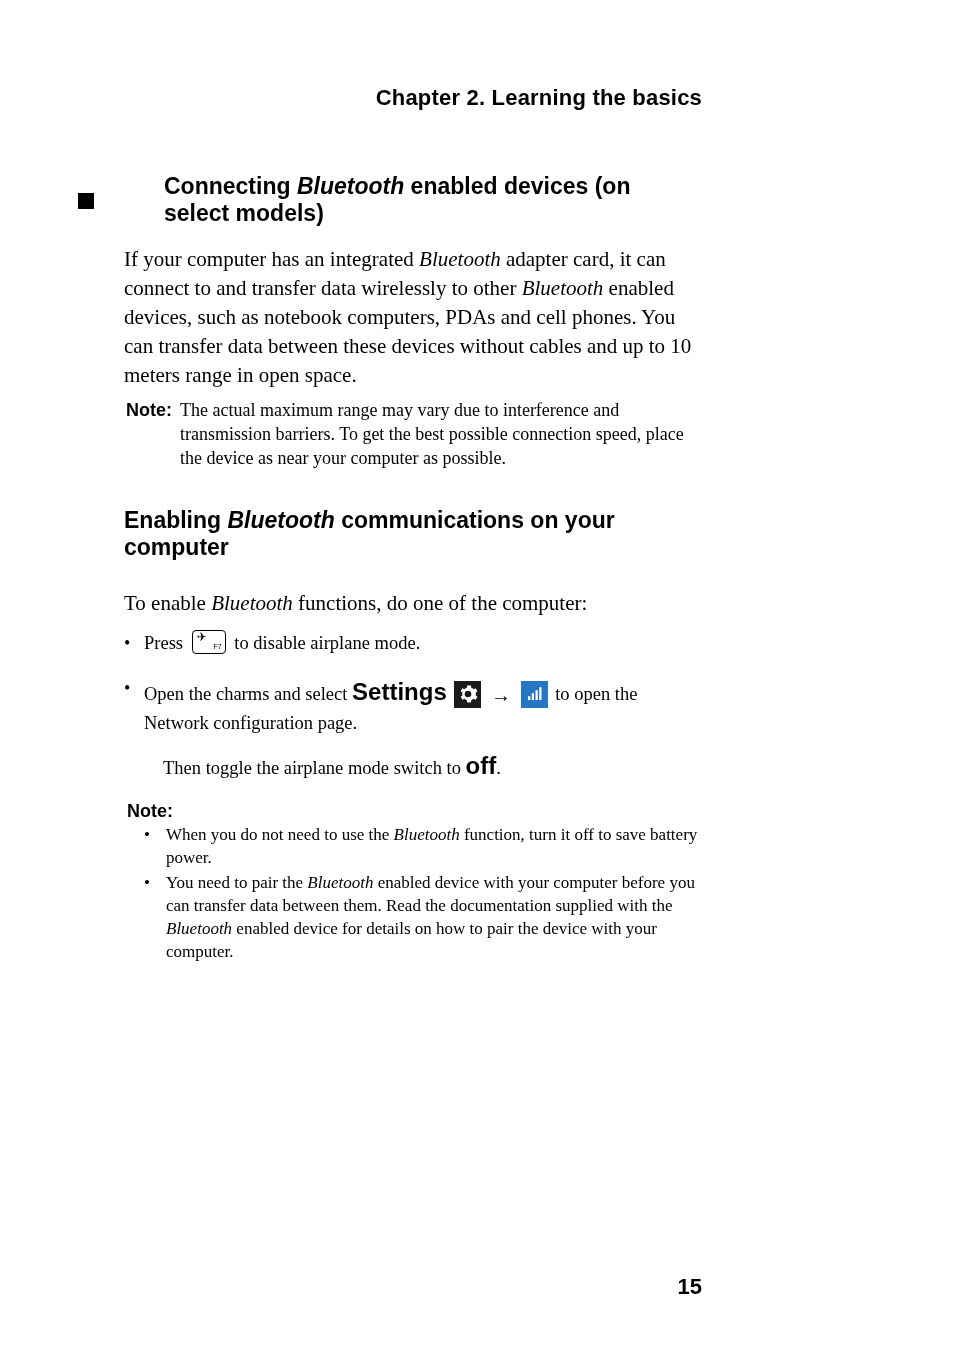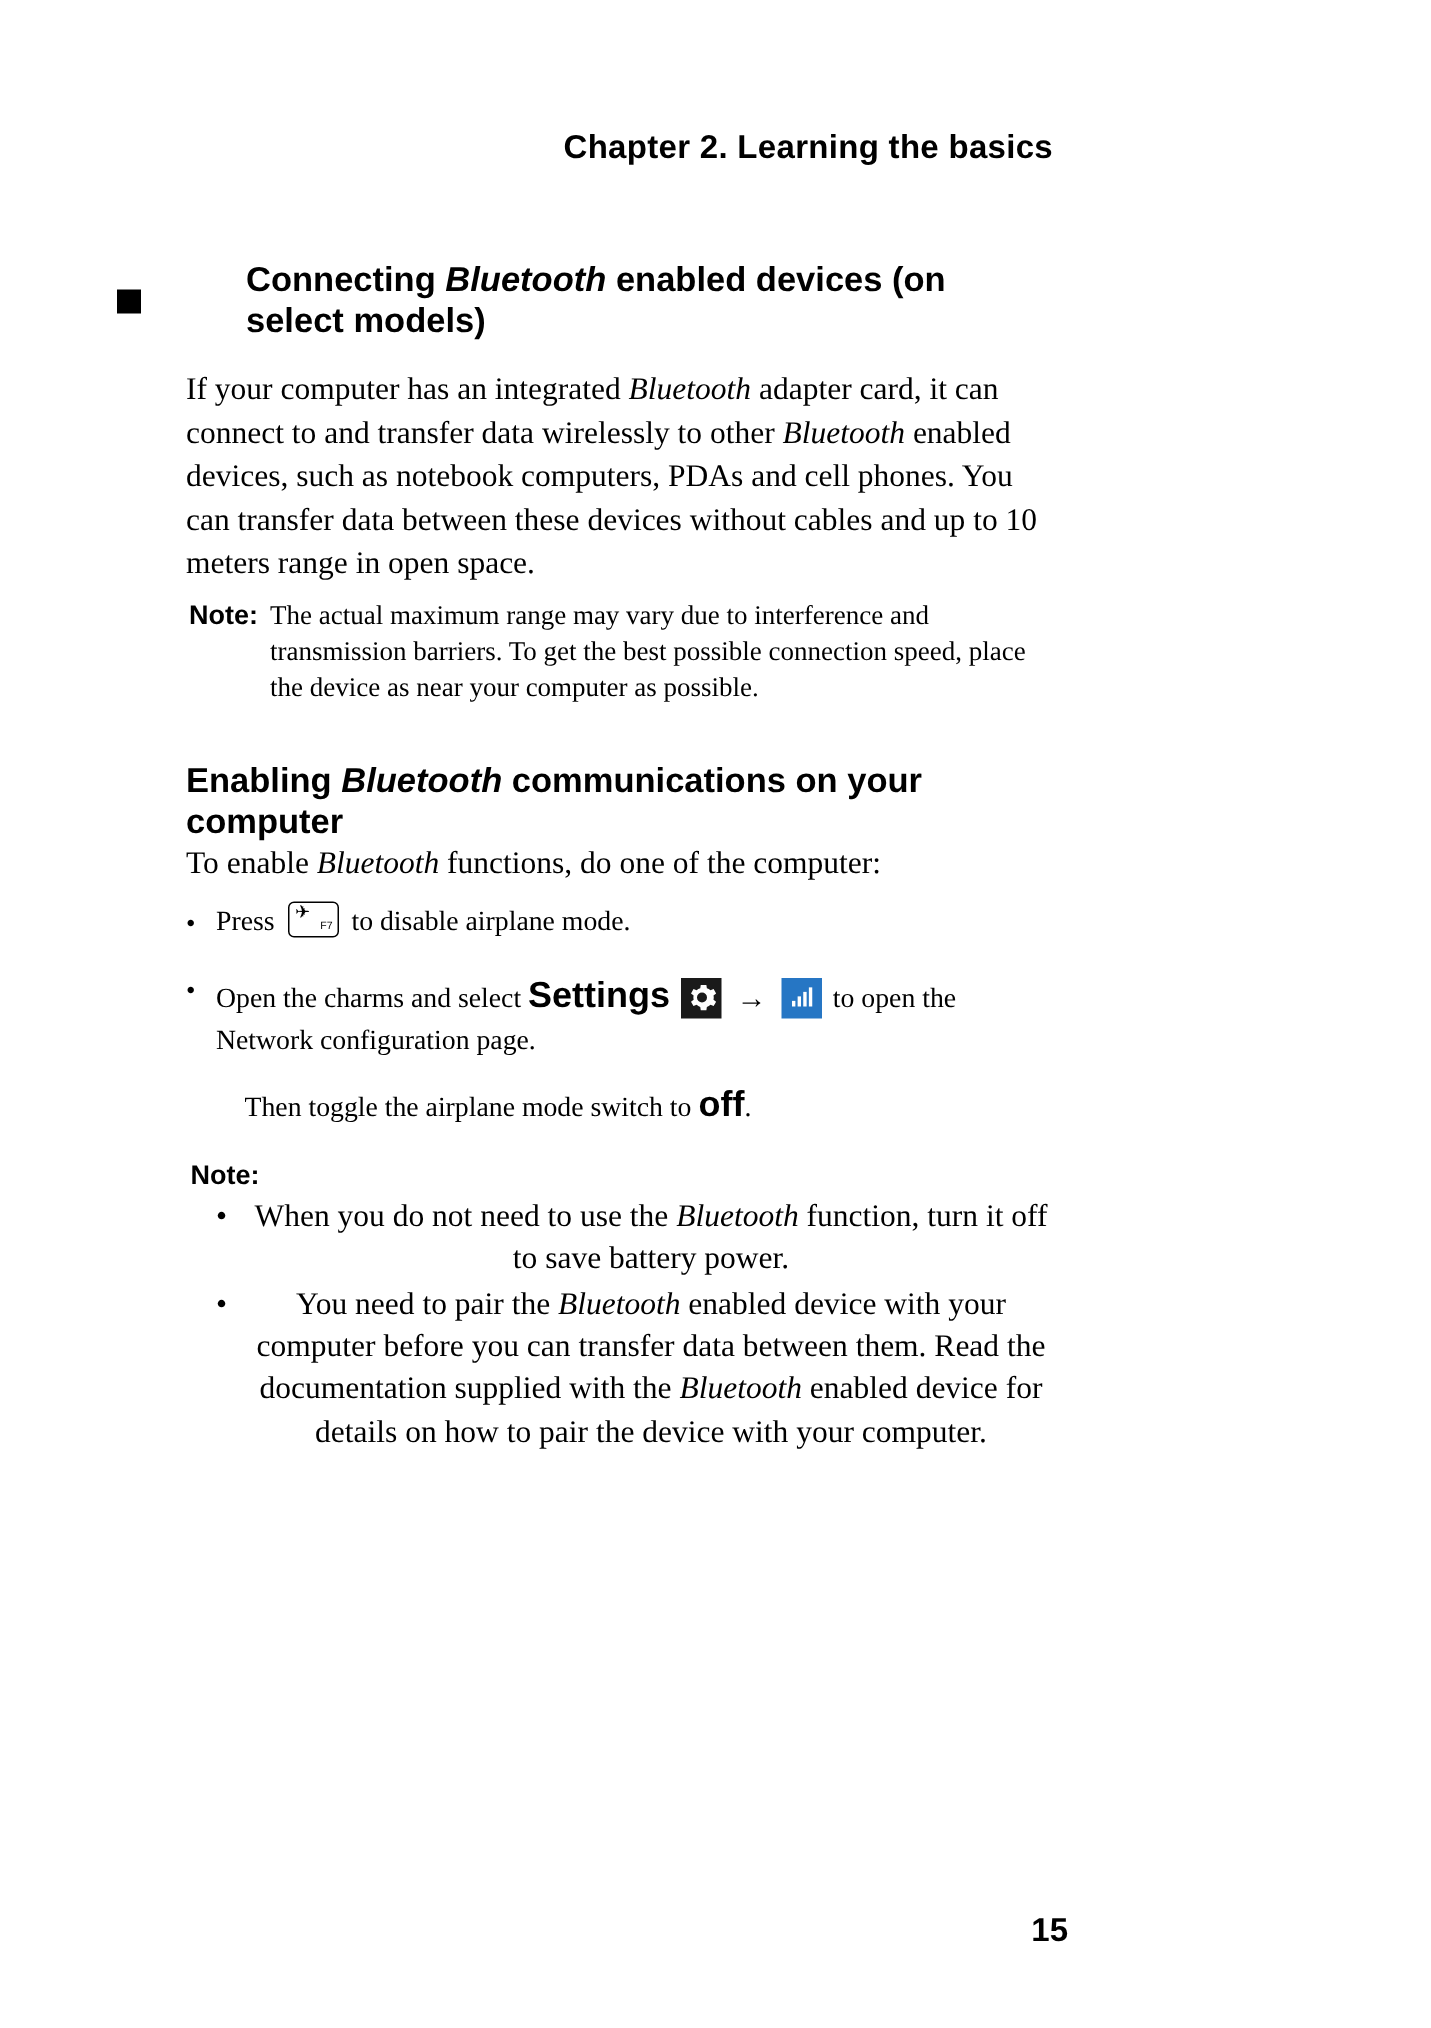--- a/index.html
+++ b/index.html
@@ -68,21 +68,21 @@
     font-weight: bold;
     flex: 0 0 auto;
     margin-right: 8px;
   }
   .note-text { flex: 1; }
   .subheading {
     font-family: Arial, Helvetica, sans-serif;
     font-weight: bold;
     font-size: 23px;
     margin-top: 36px;
-    margin-bottom: 0;
+    margin-bottom: 28px;
   }
   .subheading .ital { font-style: italic; }
   .bul-list {
     list-style: none;
     padding: 0;
     margin: 12px 0 0 0;
   }
   .bul-list > li {
     position: relative;
     padding-left: 20px;
@@ -157,36 +157,35 @@
     margin-left: 3px;
   }
   .note2-list {
     list-style: none;
     padding: 0;
     margin: 2px 0 0 20px;
   }
   .note2-list > li {
     position: relative;
     padding-left: 22px;
-    font-size: 21px;
+    font-size: 17px;
     line-height: 1.35;
     margin-bottom: 2px;
-    text-align: center;
   }
   .note2-list > li::before {
     content: "•";
     position: absolute;
     left: 0;
     top: 0;
   }
   .note2-list .ital { font-style: italic; }
   .page-num {
     position: absolute;
     bottom: 52px;
-    right: 58px;
+    right: 68px;
     font-family: Arial, Helvetica, sans-serif;
     font-weight: bold;
     font-size: 22px;
   }
 </style>
 </head>
 <body>
 
 <div class="page">
 

